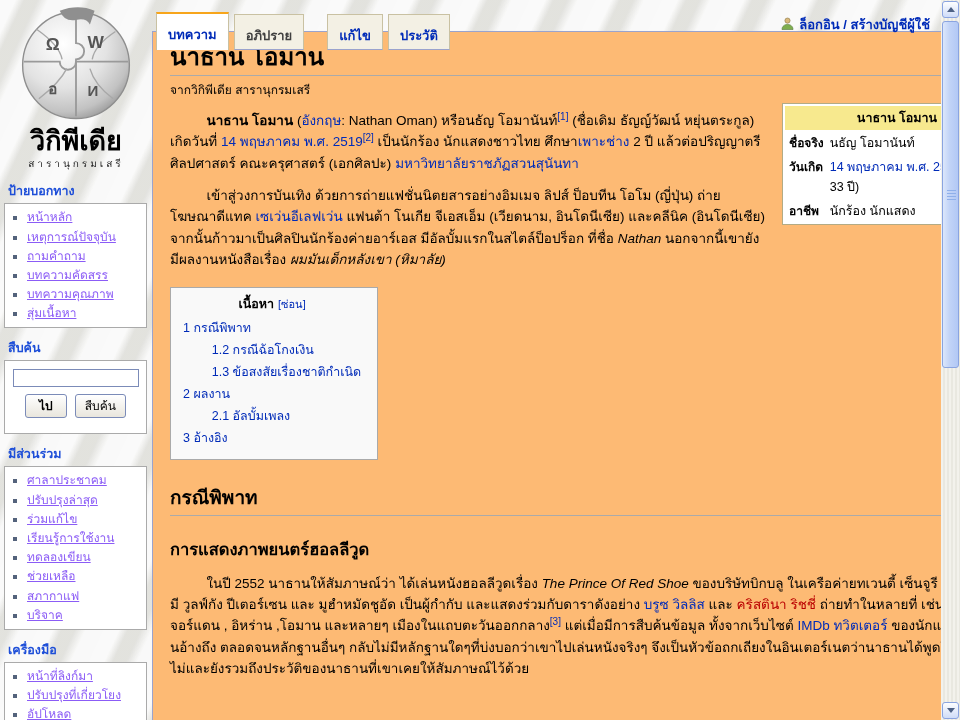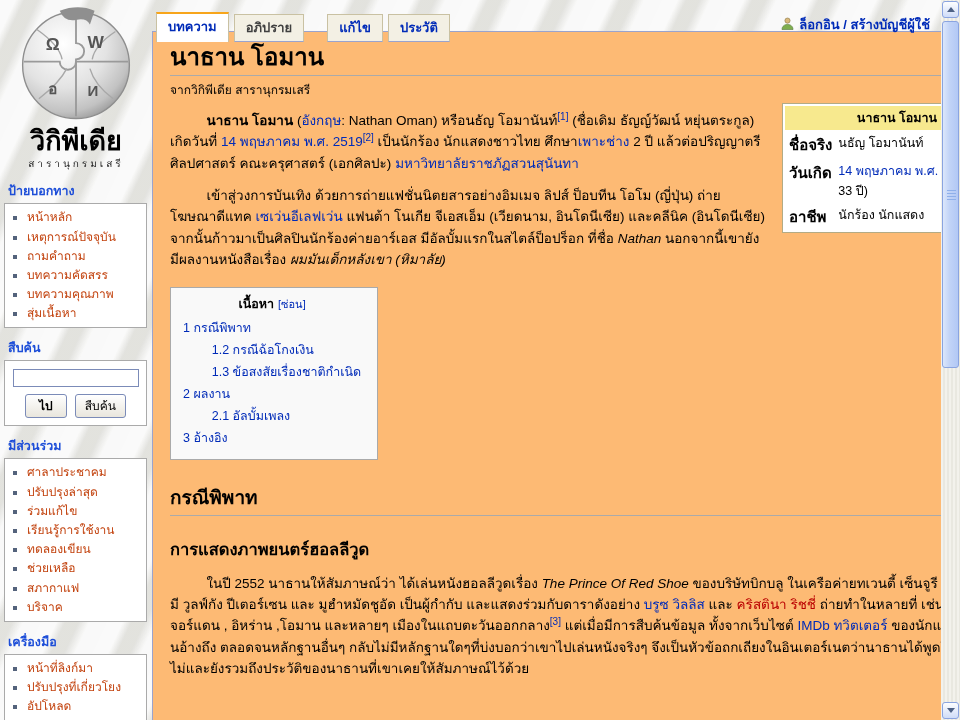--- a/index.html
+++ b/index.html
@@ -23,31 +23,31 @@
   
   #sidebar { position:absolute; left:0; top:0; width:152px; }
   #logo { width:152px; text-align:center; padding-top:6px; cursor:pointer; }
   #wordmark { font-size:27px; font-weight:bold; color:#000; line-height:1.05; margin-top:2px; }
   #tagline { font-size:10px; letter-spacing:3px; color:#222; margin-top:1px; }
   .portlet { margin:10px 5px 0 4px; }
   .portlet h5 { margin:0 0 2px 4px; font-size:12.5px; font-weight:bold; color:#1d4ed8; }
   .pBody { background:#fff; border:1px solid #aaa; padding:4px 2px; }
   .pBody ul { margin:0; padding:0 0 0 20px; list-style:square; color:#54637c; }
   .pBody li { font-size:12px; line-height:1.6; }
-  .pBody li a { color:#c2410c; }
-  #searchBody { padding:8px 5px 7px; text-align:center; }
+  .pBody li a { color:#8b5cf6;text-decoration:underline; }
+  #searchBody { padding:8px 5px 15px; text-align:center; }
   #searchInput { width:126px; height:18px; border:1px solid #7b8bb8; font-size:12px; padding:1px 3px; }
   .searchBtns { margin-top:7px; display:flex; justify-content:center; gap:8px; }
   .xp-btn { font-size:12px; padding:1px 9px 2px; border:1px solid #7b8bb8; border-radius:3px;
     background:linear-gradient(#ffffff,#e9e6dd); cursor:pointer; font-family:inherit; }
   .xp-btn.go { font-weight:bold; padding:1px 13px 2px; }
 
   
   #tabbar { position:absolute; left:156px; top:12px; display:flex; align-items:flex-end; z-index:3; }
-  .tab { font-size:13px; font-weight:bold; padding:2px 11px 3px; margin-right:5px;
+  .tab { font-size:13px; font-weight:bold; padding:10px 11px 3px; margin-right:5px;
     background:#f3f0e4; border:1px solid #c9c1a2; border-bottom:1px solid #9aa3cd; cursor:pointer; }
   .tab a { color:#002bb8; }
   .tab.state-new a { color:#404040; }
   .tab.state-active { background:#fff; border:1px solid #c9c1a2; border-top:2px solid #f7a51b; border-bottom:none; padding-bottom:5px; }
   .tab.state-active a { color:#002bb8; }
   .tab-spacer { width:18px; }
 
   
   #content { position:absolute; left:152px; top:31px; width:876px; height:689px;
     background:#fdba74; border:1px solid #9aa3cd; border-right:1px solid #9aa3cd; border-bottom:none;
@@ -55,21 +55,21 @@
   h1#firstHeading { font-size:24px; font-weight:bold; margin:0 0 0; padding-bottom:3px; border-bottom:1px solid #aaa; line-height:1.25; }
   #siteSub { font-size:12px; margin-top:4px; }
   p.para { margin:11px 0; line-height:1.58; text-indent:2.7em; font-size:13.5px; }
 
   
   #infobox { float:right; width:230px; border:1px solid #aeа; border:1px solid #b3ab85; background:#fff;
     margin:4px 0 12px 16px; border-collapse:separate; border-spacing:2px; font-size:12.5px; }
   #infobox .hdr { background:#f7e98e; font-weight:bold; text-align:center; padding:2px 4px; }
   #infobox .title-row { position:relative; }
   #infobox .help { position:absolute; right:5px; top:2px; font-weight:normal; font-size:11px; color:#223; cursor:pointer; }
-  #infobox th { text-align:left; vertical-align:top; font-size:15px; padding:1px 2px 1px 4px; white-space:nowrap; }
+  #infobox th { text-align:left; vertical-align:top; font-size:12px; padding:1px 2px 1px 4px; white-space:nowrap; }
   #infobox td { vertical-align:top; padding:1px 2px; }
 
   
   #toc { display:inline-block; border:1px solid #aaa; background:#f9f9f9; padding:6px 16px 9px 12px; margin:6px 0 4px; font-size:12.5px; }
   #toc .toctitle { text-align:center; font-weight:bold; }
   #toc .toctoggle { font-weight:normal; font-size:11px; color:#002bb8; margin-left:4px; }
   #toc ul { list-style:none; margin:4px 0 0; padding:0; }
   #toc li { line-height:1.75; }
   #toc li.lvl2 { margin-left:2.3em; }
   #toc a { color:#002bb8; }

